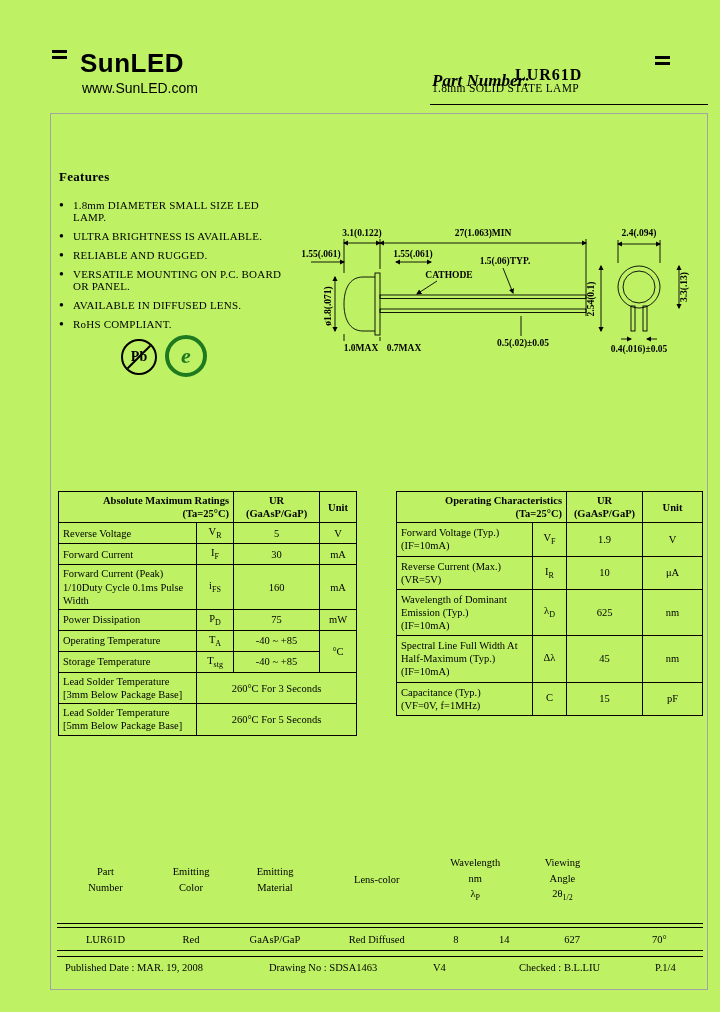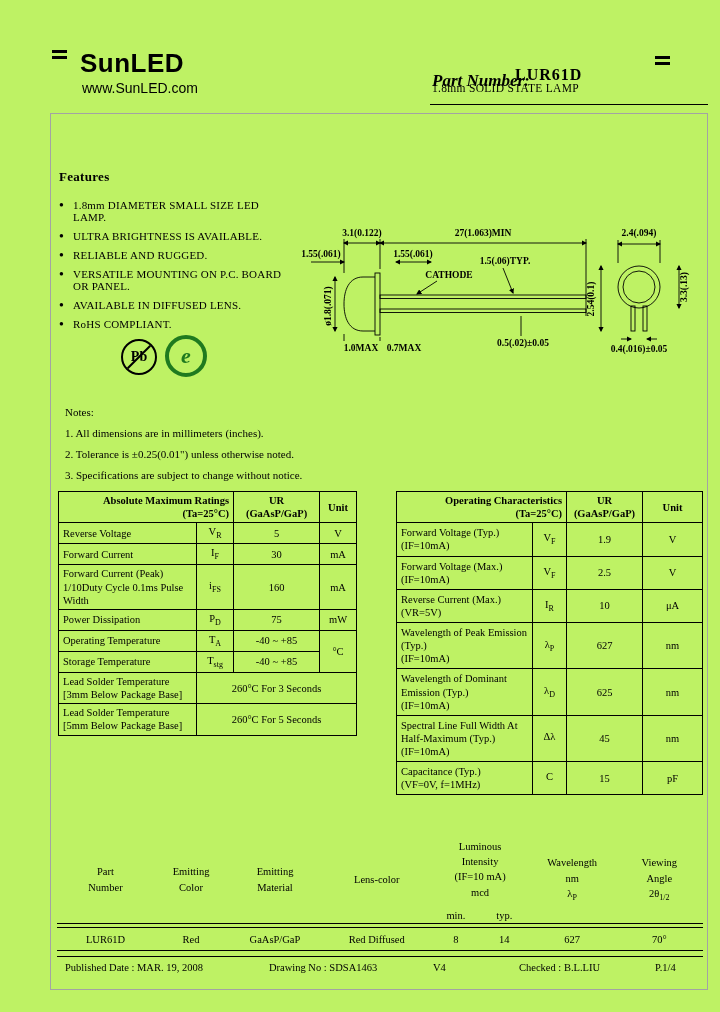--- a/index.html
+++ b/index.html
@@ -161,26 +161,20 @@
       </g>
     </svg>
 
     <div class="badge-pb" style="position:absolute;">
       <span>Pb</span>
     </div>
     <div class="badge-e" style="position:absolute;">
       <span>e</span>
     </div>
 
-    <div class="notes">
-      <div class="notes-title">Notes:</div>
-      <div class="note-item">1. All dimensions are in millimeters (inches).</div>
-      <div class="note-item">2. Tolerance is ±0.25(0.01") unless otherwise noted.</div>
-      <div class="note-item">3. Specifications are subject to change without notice.</div>
-    </div>
 
     <table class="spec-table abs">
       <colgroup>
           <col style="width:138px">
           <col style="width:37px">
           <col style="width:86px">
           <col style="width:37px">
         </colgroup>
       <tbody>
           <tr>
@@ -263,44 +257,26 @@
         <td>
           <div>Forward Voltage (Typ.)</div>
           <div>(IF=10mA)</div>
         </td>
         <td class="c"><span>V</span><sub>F</sub></td>
         <td class="c">1.9</td>
         <td class="c">V</td>
       </tr>
       <tr>
         <td>
-          <div>Forward Voltage (Max.)</div>
-          <div>(IF=10mA)</div>
-        </td>
-        <td class="c"><span>V</span><sub>F</sub></td>
-        <td class="c">2.5</td>
-        <td class="c">V</td>
-      </tr>
-      <tr>
-        <td>
           <div>Reverse Current (Max.)</div>
           <div>(VR=5V)</div>
         </td>
         <td class="c"><span>I</span><sub>R</sub></td>
         <td class="c">10</td>
         <td class="c">μA</td>
-      </tr>
-      <tr>
-        <td>
-          <div>Wavelength of Peak Emission (Typ.)</div>
-          <div>(IF=10mA)</div>
-        </td>
-        <td class="c"><span>λ</span><sub>P</sub></td>
-        <td class="c">627</td>
-        <td class="c">nm</td>
       </tr>
       <tr>
         <td>
           <div>Wavelength of Dominant Emission (Typ.)</div>
           <div>(IF=10mA)</div>
         </td>
         <td class="c"><span>λ</span><sub>D</sub></td>
         <td class="c">625</td>
         <td class="c">nm</td>
       </tr>
@@ -334,30 +310,20 @@
         <div class="col col-color">
           <span>Emitting</span>
           <span>Color</span>
         </div>
         <div class="col col-material">
           <span>Emitting</span>
           <span>Material</span>
         </div>
         <div class="col col-lens">
           <span>Lens-color</span>
-        </div>
-        <div class="col col-int">
-          <span>Luminous</span>
-          <span>Intensity</span>
-          <span>(IF=10 mA)</span>
-          <span>mcd</span>
-          <div class="minmax">
-            <span>min.</span>
-            <span>typ.</span>
-          </div>
         </div>
         <div class="col col-wl">
           <span>Wavelength</span>
           <span>nm</span>
           <span><span>λ</span><sub>P</sub></span>
         </div>
         <div class="col col-angle">
           <span>Viewing</span>
           <span>Angle</span>
           <span><span>2θ</span><sub>1/2</sub></span>

